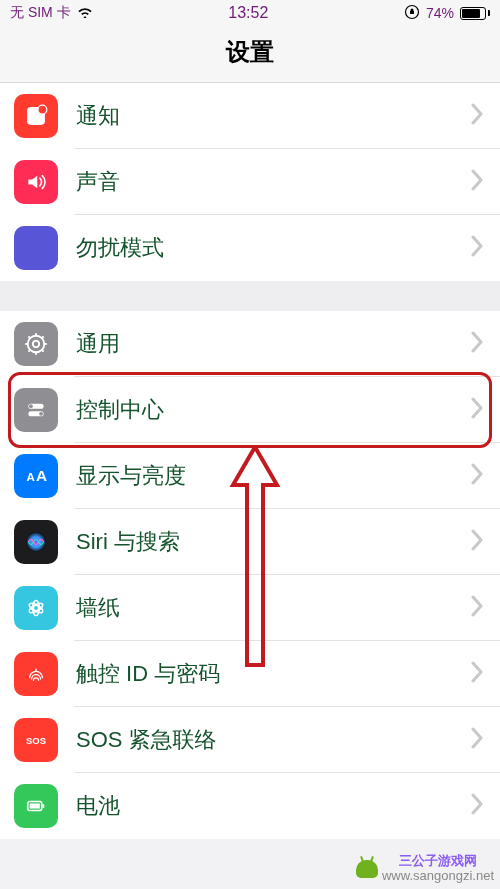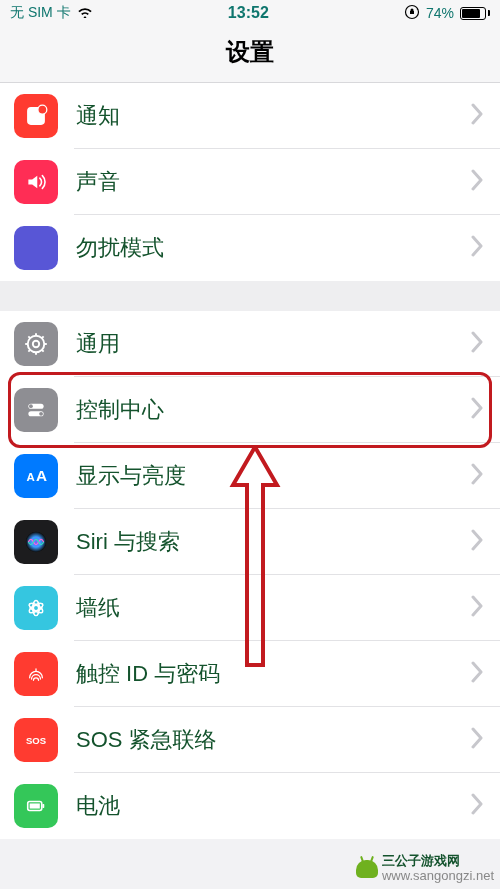--- a/index.html
+++ b/index.html
@@ -12,24 +12,24 @@
       position: relative;
     }
     .status-bar {
       height: 26px;
       background: #f6f6f7;
       display: flex;
       align-items: center;
       justify-content: space-between;
       padding: 0 10px;
       font-size: 14px;
-      color: #0f766e;
+      color: #701a75;
     }
     .status-left, .status-right { display: flex; align-items: center; gap: 6px; }
-    .status-center { font-weight: 700; font-size: 16px; }
+    .status-center { font-weight: 400; font-size: 16px; }
     .battery { display: inline-flex; align-items: center; gap: 2px; }
     .battery-body {
       width: 26px; height: 13px;
       border: 1.5px solid #000; border-radius: 3px;
       position: relative; display: inline-block;
     }
     .battery-fill {
       position: absolute; top: 1px; left: 1px; bottom: 1px;
       width: 74%; background: #000; border-radius: 1px;
     }
@@ -96,21 +96,21 @@
       position: relative;
     }
     .watermark-logo::before, .watermark-logo::after {
       content: ""; position: absolute; top: -4px;
       width: 2px; height: 6px; background: #6fb11f;
       border-radius: 1px;
     }
     .watermark-logo::before { left: 5px; transform: rotate(-20deg); }
     .watermark-logo::after { right: 5px; transform: rotate(20deg); }
     .watermark-text { display: flex; flex-direction: column; line-height: 1.1; }
-    .wm-main { font-size: 13px; font-weight: 600; color: #14532d; }
+    .wm-main { font-size: 13px; font-weight: 600; color: #8b5cf6; text-align: center; }
     .wm-sub { font-size: 13px; color: #888; }
     .lock-icon { display:inline-block; }
   </style>
 </head>
 <body>
 
 <div class="status-bar">
   <div class="status-left">
     <span>无 SIM 卡</span>
     <span class="wifi-icon">

